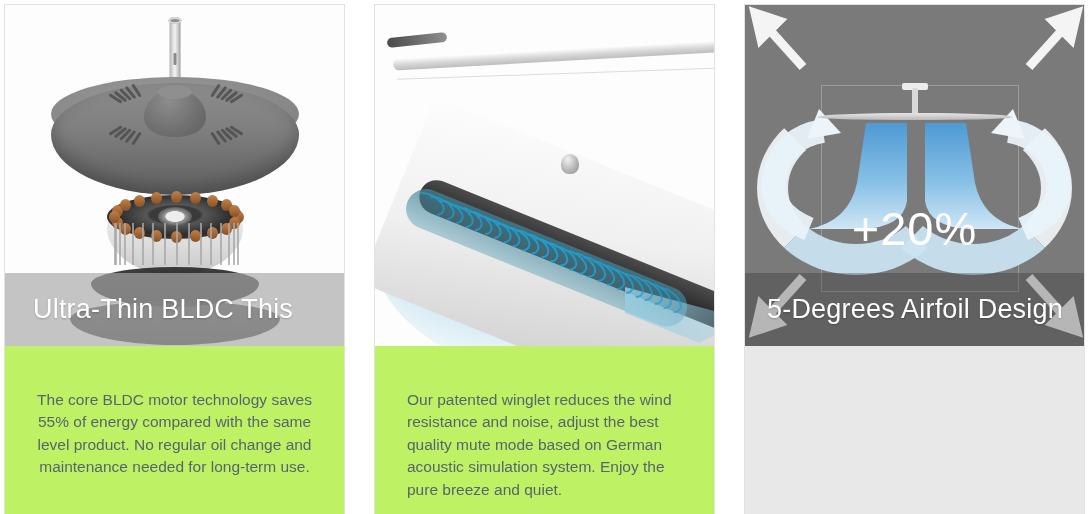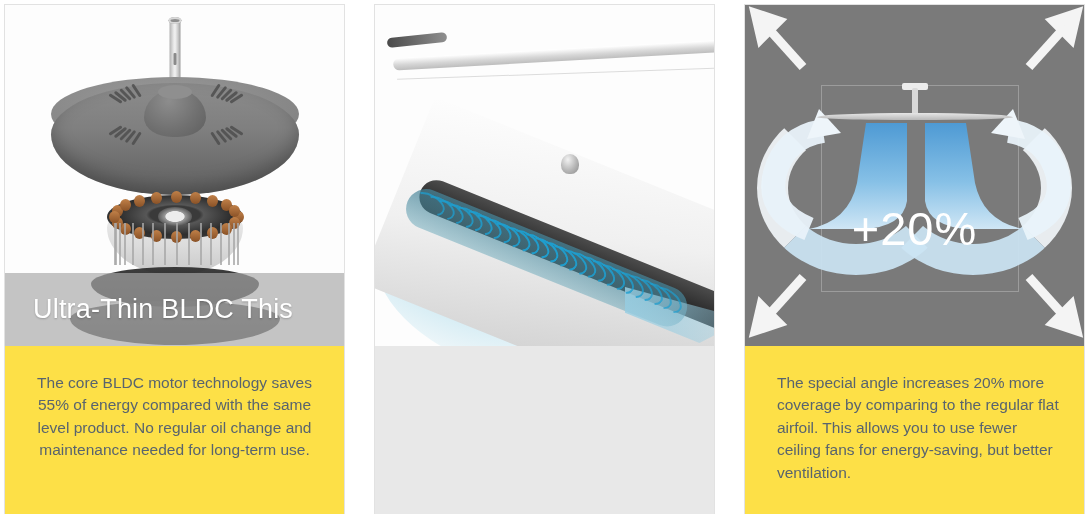--- a/index.html
+++ b/index.html
@@ -22,21 +22,21 @@
   .band{position:absolute;left:0;right:0;top:268px;height:73px;
         background:rgba(168,168,168,.68);display:flex;align-items:center;
         z-index:6;}
   .band.on-dark{background:rgba(40,40,40,.30);}
   .band-text{color:#ffffff;font-size:27px;letter-spacing:.2px;
              padding-left:28px;white-space:nowrap;
              text-shadow:0 1px 2px rgba(0,0,0,.22);}
   .band.c3 .band-text{padding-left:22px;}
 
   
-  .body{flex:1;background:#fde047;padding:26px 24px 0 24px;box-sizing:border-box;}
+  .body{flex:1;background:#bef264;padding:43px 24px 0 24px;box-sizing:border-box;}
   .body p{margin:0;color:#59646e;font-size:15.5px;line-height:1.45;}
   .body.center p{text-align:center;}
   .body.left p{text-align:left;padding-left:8px;}
 
   
   .motor{position:absolute;left:0;top:0;width:100%;height:100%;}
   .shaft{position:absolute;left:50%;top:14px;width:11px;height:76px;
          transform:translateX(-50%);
          background:linear-gradient(90deg,#b2b2b2,#e4e4e4 35%,#f2f2f2 50%,#c9c9c9 78%,#9c9c9c);
          border-radius:3px;}
@@ -263,20 +263,23 @@
           <div class="vortex" style="left: 215.36px; top: 251.12px; transform: rotate(125.2deg); opacity: 0.84205;"></div>
           <div class="vortex" style="left: 224.88px; top: 254.96px; transform: rotate(125.6deg); opacity: 0.81865;"></div>
           <div class="vortex" style="left: 234.4px; top: 258.8px; transform: rotate(126deg); opacity: 0.79525;"></div>
           <div class="vortex" style="left: 243.92px; top: 262.64px; transform: rotate(126.4deg); opacity: 0.77185;"></div>
           <div class="vortex" style="left: 253.44px; top: 266.48px; transform: rotate(126.8deg); opacity: 0.74845;"></div>
           <div class="vortex" style="left: 262.96px; top: 270.32px; transform: rotate(127.2deg); opacity: 0.72505;"></div>
           <div class="vortex" style="left: 272.48px; top: 274.16px; transform: rotate(127.6deg); opacity: 0.70165;"></div>
           <div class="vortex" style="left: 282px; top: 278px; transform: rotate(128deg); opacity: 0.67825;"></div>
         </div>
     </div>
+    <div class="body left">
+      <p>Our patented winglet reduces the wind resistance and noise, adjust the best quality mute mode based on German acoustic simulation system. Enjoy the pure breeze and quiet.</p>
+    </div>
   </div>
 
   <div class="card">
     <div class="media dark">
       <div class="frame"></div>
 
       <svg width="342" height="341" style="position:absolute;left:0;top:0;">
         <g stroke="#f4f4f4" stroke-width="9" fill="#f4f4f4">
           <line x1="58" y1="62" x2="22" y2="22"></line>
           <polygon points="10,8 34,16 16,34"></polygon>
@@ -309,19 +312,19 @@
         <polygon points="74,104 96,128 62,134" fill="#eef5fa"></polygon>
         <polygon points="268,104 280,134 246,128" fill="#eef5fa"></polygon>
       </svg>
 
       <div class="fan-plate"></div>
       <div class="fan-rod"></div>
       <div class="fan-blade"></div>
 
       <div class="plus20">+20%</div>
 
-    </div>
-    <div class="body left">
-      <p>The special angle increases 20% more coverage by comparing to the regular flat airfoil. This allows you to use fewer ceiling fans for energy-saving, but better ventilation.</p>
+      <div class="band on-dark c3">
+        <span class="band-text">5-Degrees Airfoil Design</span>
+      </div>
     </div>
   </div>
 
 </div>
 
 </body></html>

